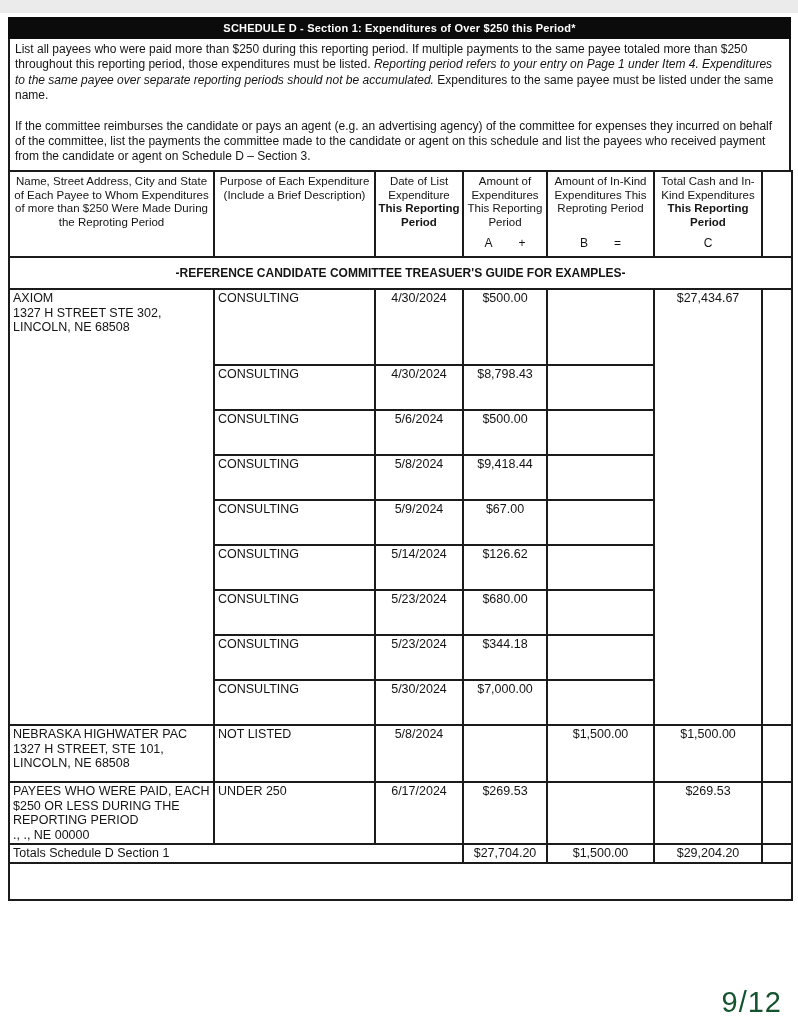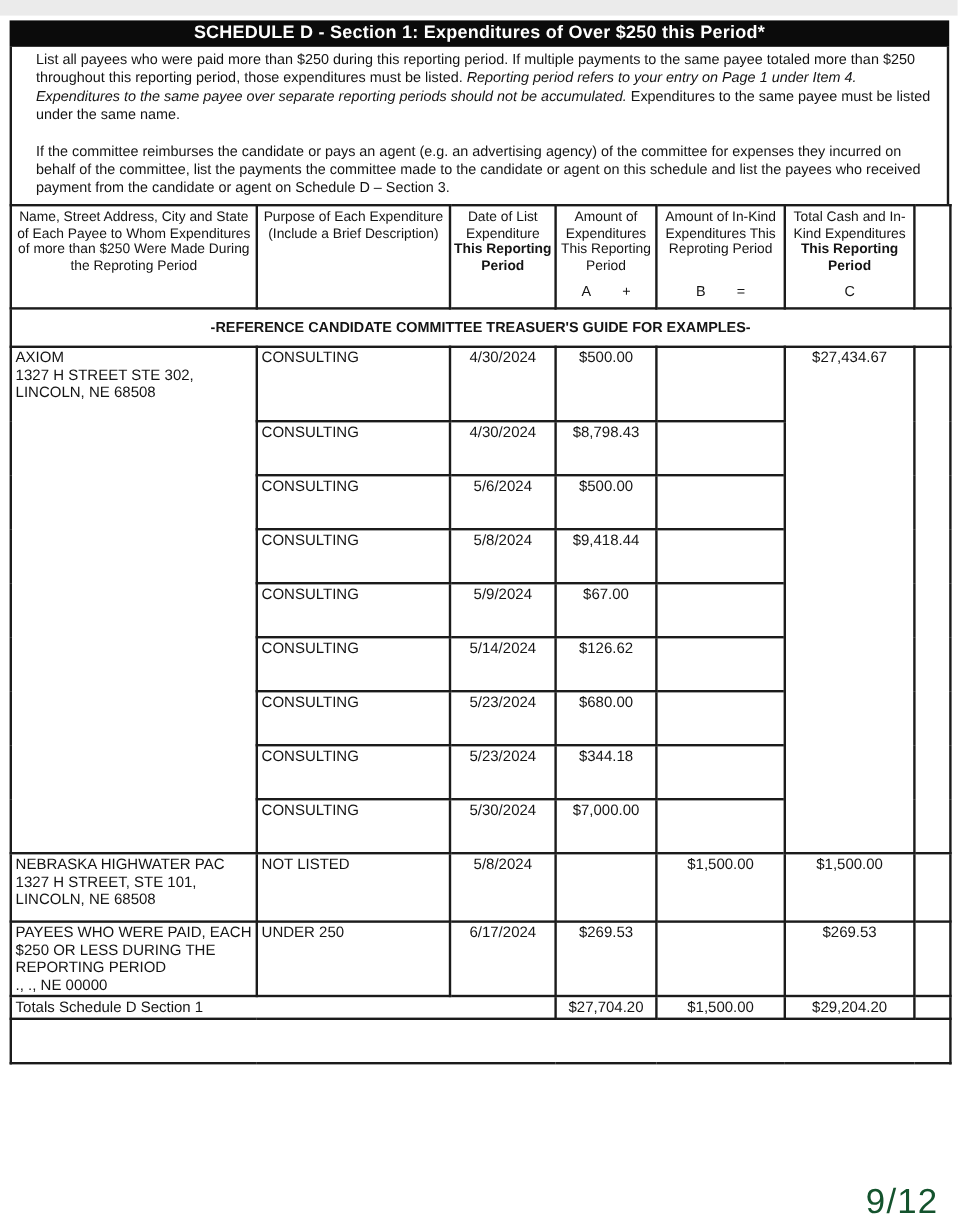--- a/index.html
+++ b/index.html
@@ -4,27 +4,27 @@
 <style>
   html,body{margin:0;padding:0;background:#ffffff;}
   body{
     width:798px;height:1023px;position:relative;overflow:hidden;
     font-family:"Liberation Sans", sans-serif;color:#141414;
   }
   .top-strip{position:absolute;top:0;left:0;width:798px;height:13px;background:#ebebeb;}
   .page{position:absolute;left:8px;top:17px;width:783px;}
 
   .title-bar{
-    background:#0b0b0b;color:#ffffff;font-weight:bold;font-size:15px;
+    background:#0b0b0b;color:#ffffff;font-weight:bold;font-size:11px;
     text-align:center;height:22px;line-height:22px;letter-spacing:.2px;
   }
   .intro{
     box-sizing:border-box;height:131px;
     border-left:2px solid #1b1b1b;border-right:2px solid #1b1b1b;
-    padding:3px 7px 4px 20px;font-size:12px;line-height:15.4px;
+    padding:3px 7px 4px 5px;font-size:12px;line-height:15.4px;
   }
   .intro p{margin:0;}
   .intro p.p2{margin-top:15px;}
   .it{font-style:italic;}
 
   table{border-collapse:collapse;table-layout:fixed;width:783px;}
   td{
     border:2px solid #1b1b1b;vertical-align:top;
     font-size:12.5px;line-height:14.5px;padding:1px 2px;
     overflow:hidden;
@@ -41,21 +41,21 @@
     font-size:12px;
   }
   tr.ref-row{height:32px;}
   td.ref{
     text-align:center;font-weight:bold;font-size:12px;
     vertical-align:middle;padding:1px 2px;
   }
   td.payee{text-align:left;padding-left:3px;}
   td.purpose{text-align:left;padding-left:3px;}
   td.date,td.amt,td.inkind,td.total{text-align:center;margin-top:12px;}
-  tr.ax1{height:62px;}
+  tr.ax1{height:76px;}
   tr.axr{height:45px;}
   tr.neb{height:57px;}
   tr.pay{height:61px;}
   tr.tot{height:17px;}
   tr.tot td{vertical-align:middle;}
   td.tot-label{text-align:left;padding-left:3px;}
   tr.blank{height:37px;}
   .page-num{
     position:absolute;right:16px;top:986px;
     font-size:29px;color:#14532d;letter-spacing:1px;

